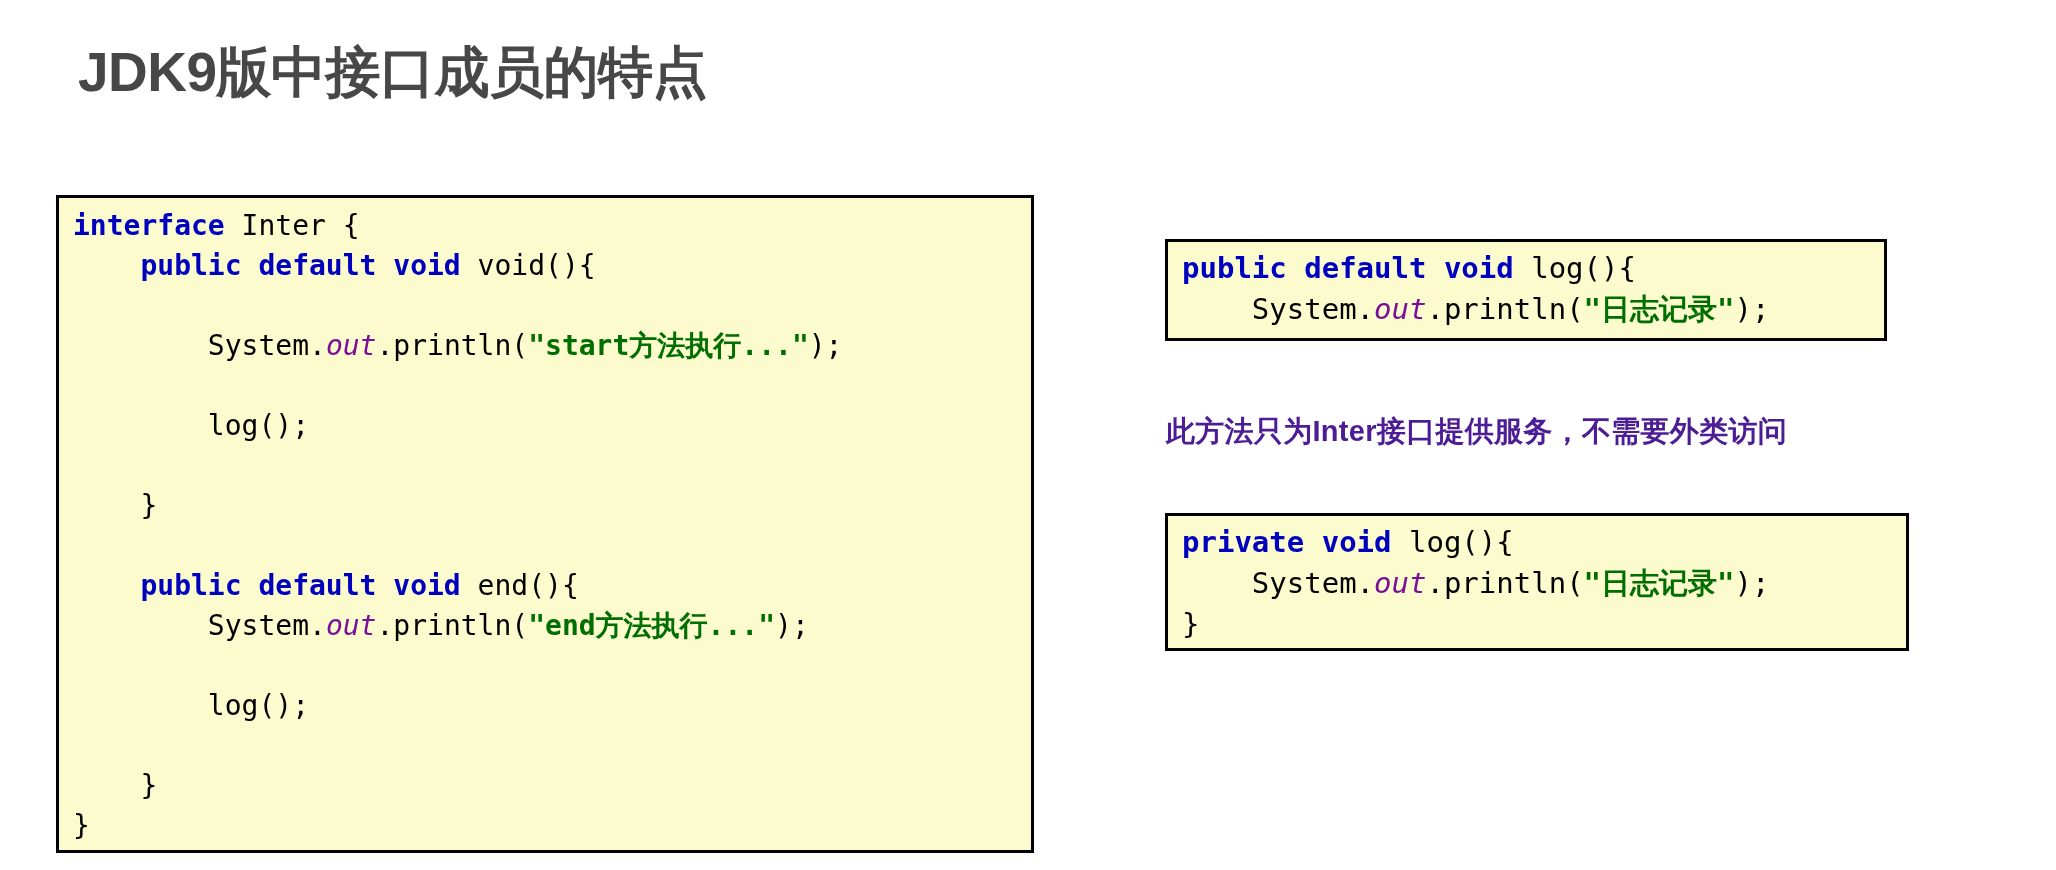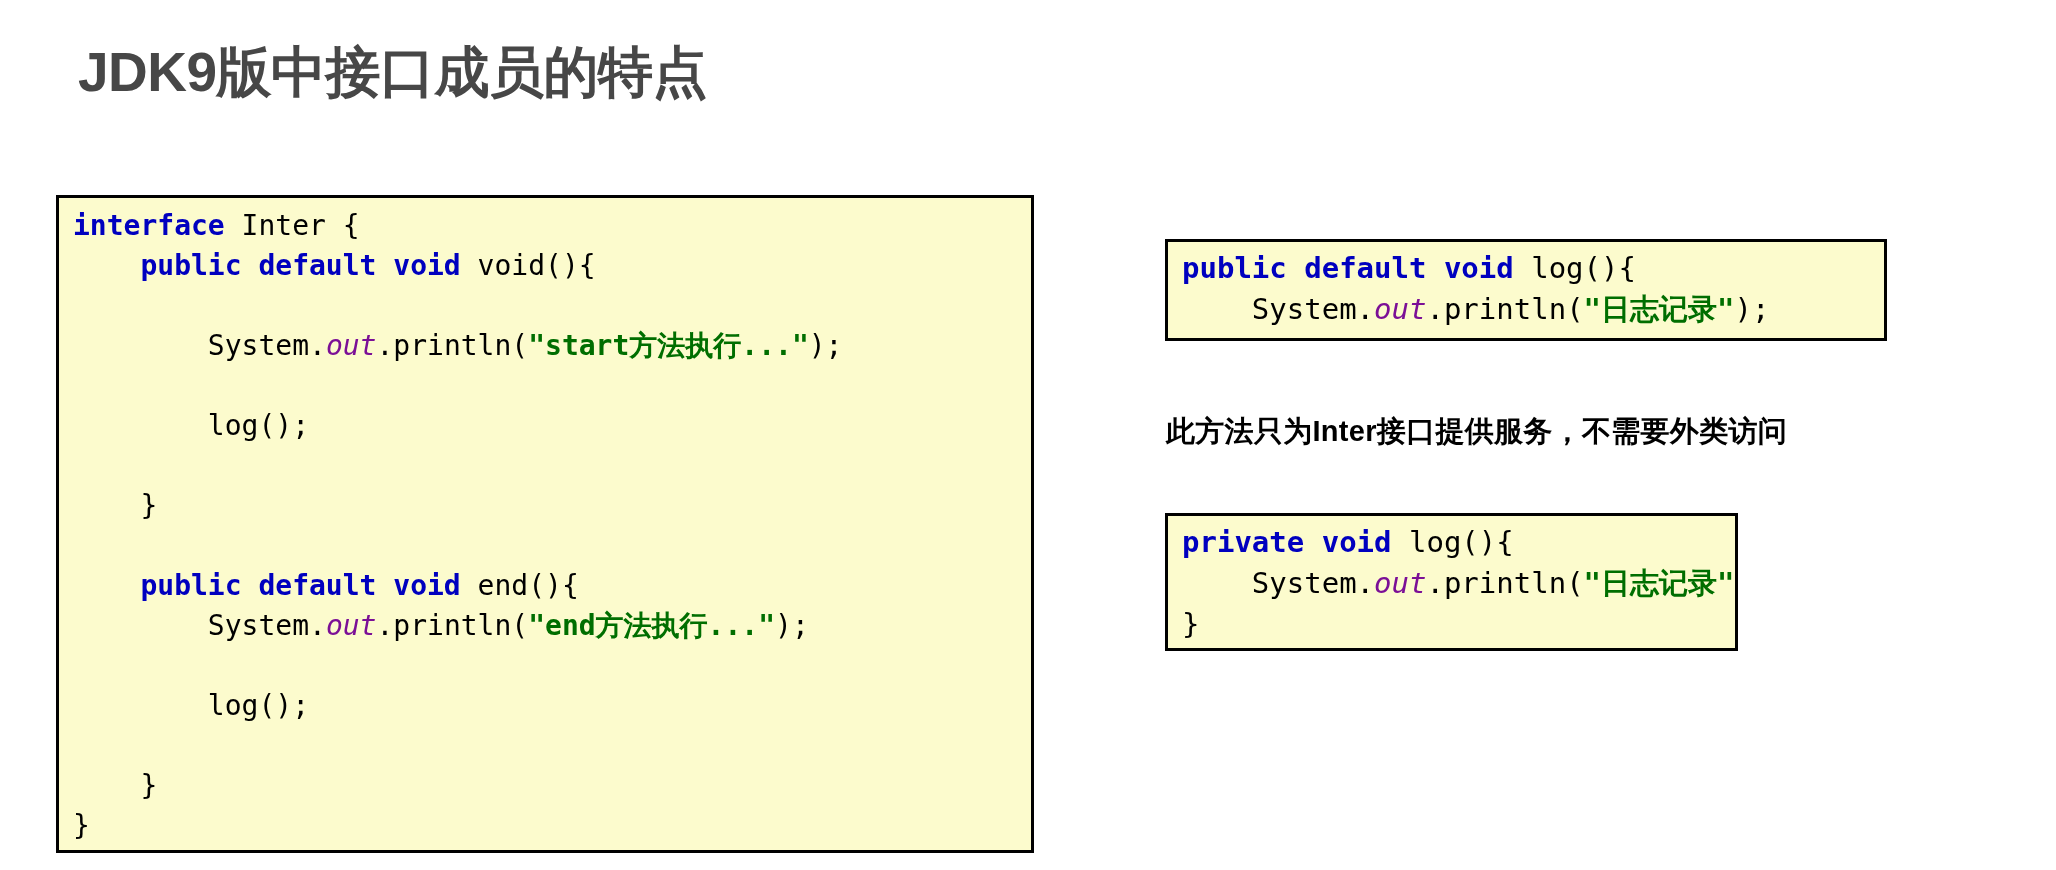--- a/index.html
+++ b/index.html
@@ -59,42 +59,42 @@
     height: 102px;
     padding: 6px 0 0 14px;
     font-size: 29px;
     line-height: 41px;
     margin-top: 43px;
   }
 
   #log-private-box {
     left: 1165px;
     top: 513px;
-    width: 573px;
+    width: 744px;
     height: 138px;
     padding: 6px 0 0 14px;
     font-size: 29px;
     line-height: 41px;
   }
 
   
   .kw   { color: #0000BF; font-weight: bold; }   
   .plain{ color: #000000; }                      
   .str  { color: #006E00; font-weight: bold; }   
   .fld  { color: #7B0F96; font-weight: normal; font-style: italic; } 
 
   
   .annotation {
     position: absolute;
     left: 1166px;
     top: 412px;
     font-family: "Liberation Sans", sans-serif;
     font-size: 29px;
     font-weight: bold;
-    color: #000000;
+    color: #4c1d95;
     white-space: nowrap;
     letter-spacing: 0.3px;
   }
 </style>
 </head>
 <body>
 
 <div class="slide-title">JDK9版中接口成员的特点</div>
 
 <div class="code-box" id="main-code-box">

